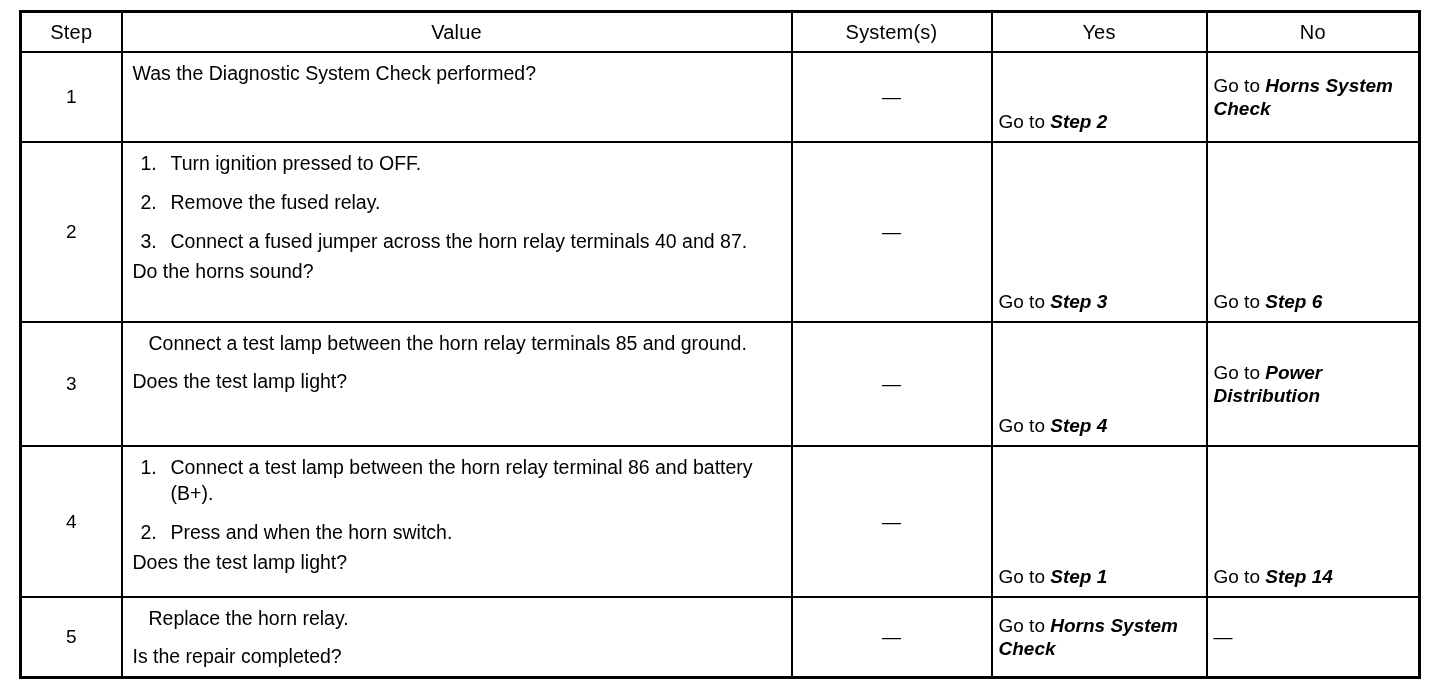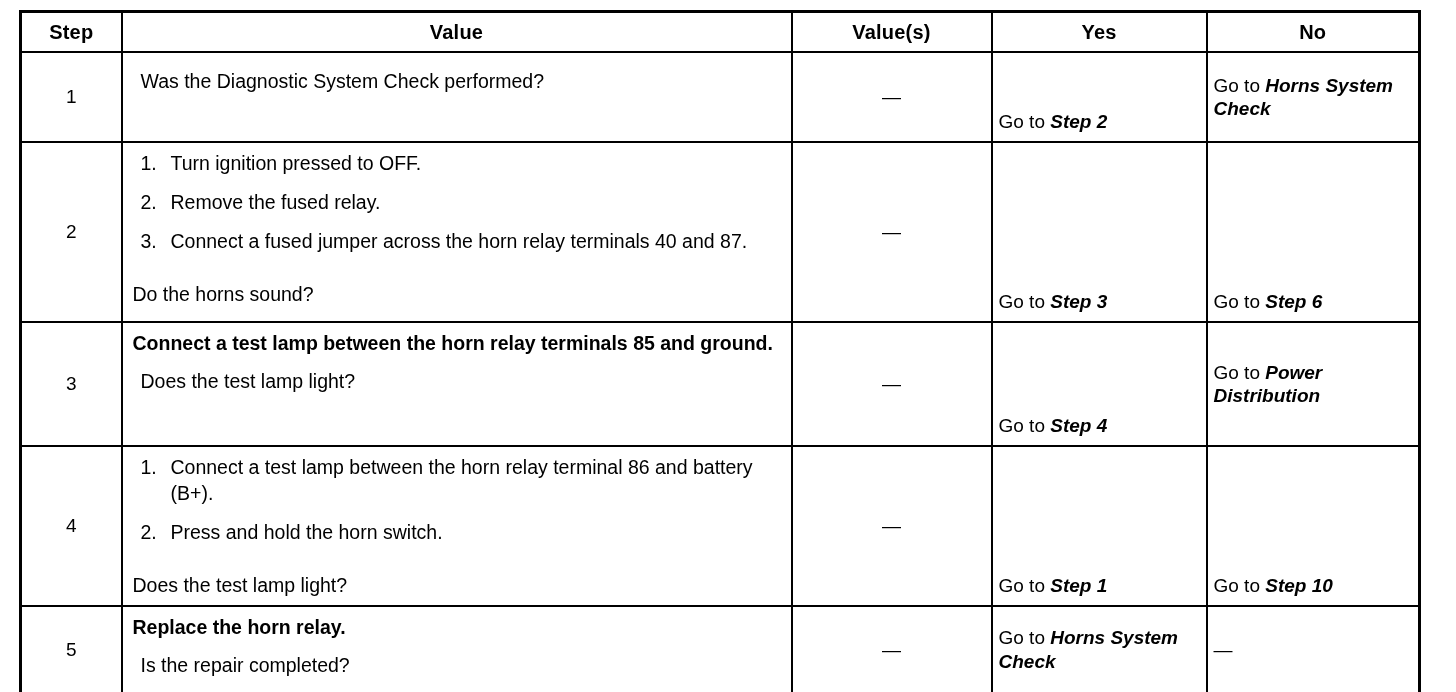--- a/index.html
+++ b/index.html
@@ -48,21 +48,21 @@
   col.c-val   { width: 200px; }
   col.c-yes   { width: 215px; }
   col.c-no    { width: 213px; }
 
   
   .hdr-row th {
     height: 34px;
     text-align: center;
     vertical-align: middle;
     font-size: 20px;
-    font-weight: bold;
+    font-weight: normal;
     letter-spacing: 0.2px;
     padding: 2px 4px;
   }
 
   
   .def-row td {
     height: 36px;
     vertical-align: middle;
     font-size: 19px;
     padding: 2px 10px;
@@ -117,23 +117,23 @@
     line-height: 1.33;
   }
   .steps-list li:last-child { margin-bottom: 0; }
   .steps-list li .num {
     position: absolute;
     left: 8px;
     top: 0;
     width: 26px;
     text-align: left;
   }
-  .lead-line { margin: 0 0 12px 0; font-weight: bold; }
-  .tail-line { margin: 27px 0 0 0; }
-  .single-line { margin: 8px; }
+  .lead-line { margin: 0 0 12px 16px; }
+  .tail-line { margin: 4px 0 0 0; }
+  .single-line { margin: 0; }
 
   .ital { font-style: italic; font-weight: bold; }
 </style>
 </head>
 <body>
 
 <div class="page">
 
   <table class="diag-table">
     <colgroup>
@@ -141,21 +141,21 @@
         <col class="c-act">
         <col class="c-val">
         <col class="c-yes">
         <col class="c-no">
     </colgroup>
 
     <thead>
       <tr class="hdr-row">
         <th>Step</th>
         <th>Value</th>
-        <th>Value(s)</th>
+        <th>System(s)</th>
         <th>Yes</th>
         <th>No</th>
       </tr>
     </thead>
 
     <tbody>
 
 
       <tr>
         <td class="step-cell">1</td>
@@ -218,33 +218,33 @@
       </tr>
 
       <tr>
         <td class="step-cell">4</td>
         <td class="action-cell" style="height:135px;">
           <ul class="steps-list">
             <li>
               <span class="num">1.</span><span>Connect a test lamp between the horn relay terminal 86 and battery (B+).</span>
             </li>
             <li>
-              <span class="num">2.</span><span>Press and hold the horn switch.</span>
+              <span class="num">2.</span><span>Press and when the horn switch.</span>
             </li>
           </ul>
           <p class="tail-line">Does the test lamp light?</p>
         </td>
         <td class="value-cell">
           <span class="dash">—</span>
         </td>
         <td class="branch-cell v-bottom">
           <span>Go to </span><span class="ital">Step 1</span>
         </td>
         <td class="branch-cell v-bottom">
-          <span>Go to </span><span class="ital">Step 10</span>
+          <span>Go to </span><span class="ital">Step 14</span>
         </td>
       </tr>
 
       <tr>
         <td class="step-cell">5</td>
         <td class="action-cell" style="height:62px;">
           <p class="lead-line">Replace the horn relay.</p>
           <p class="single-line">Is the repair completed?</p>
         </td>
         <td class="value-cell">

